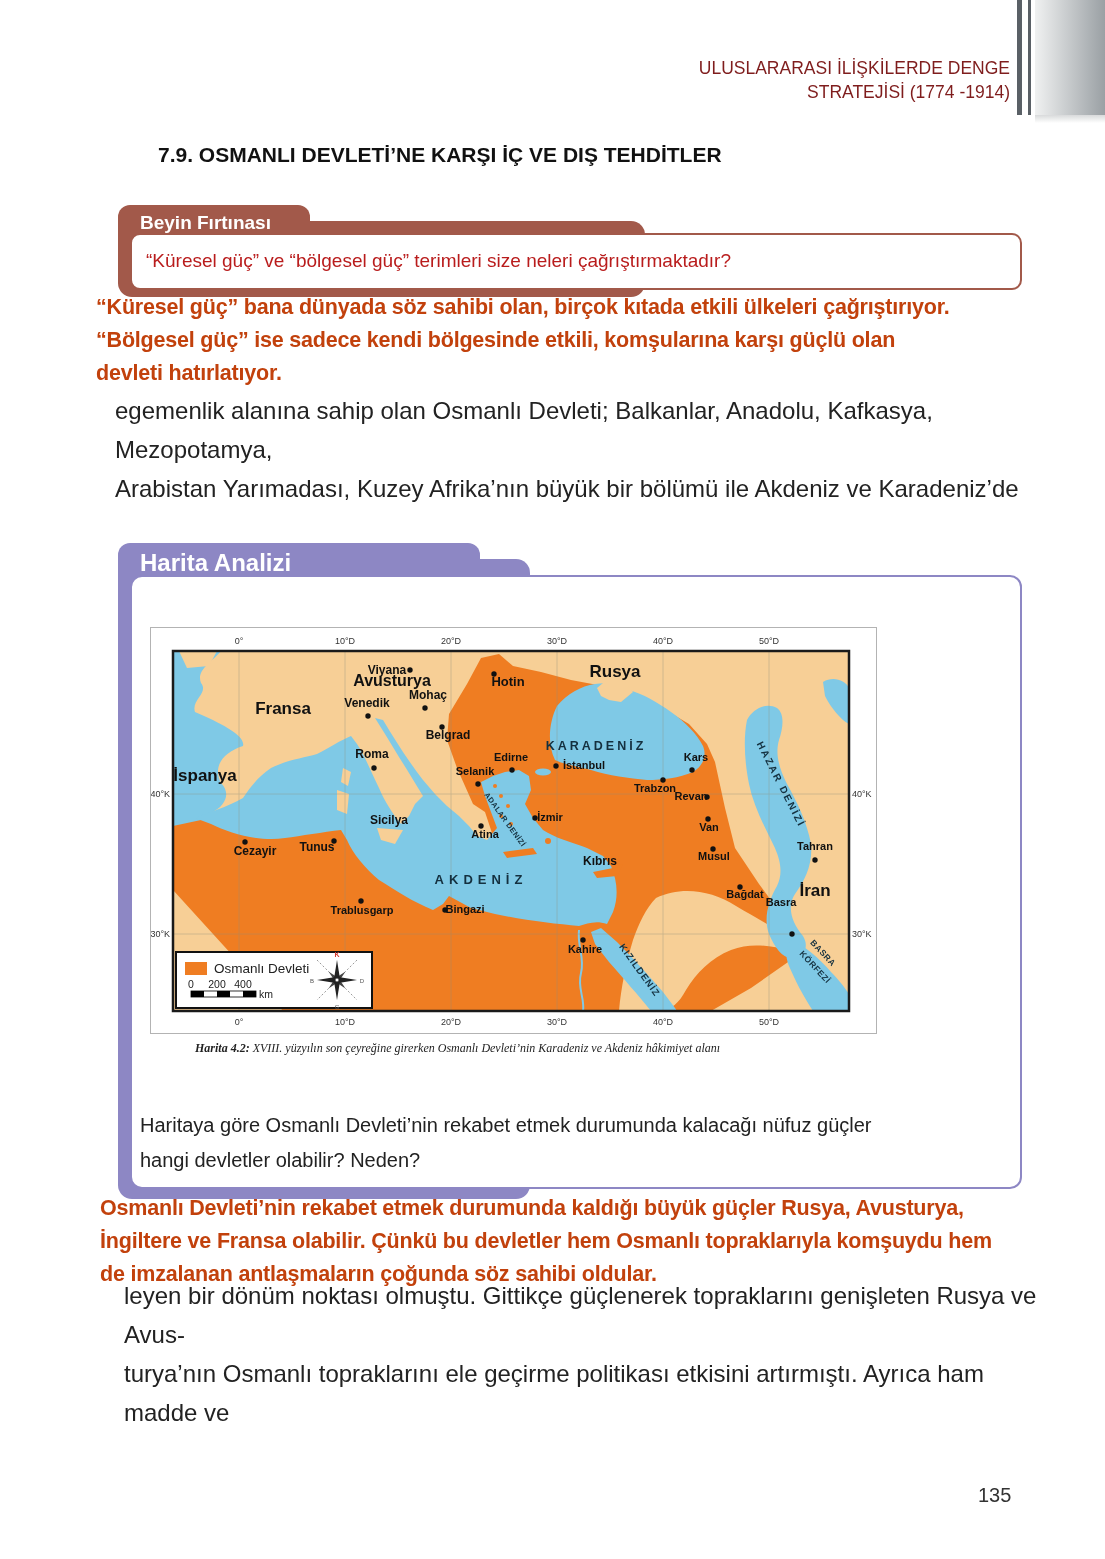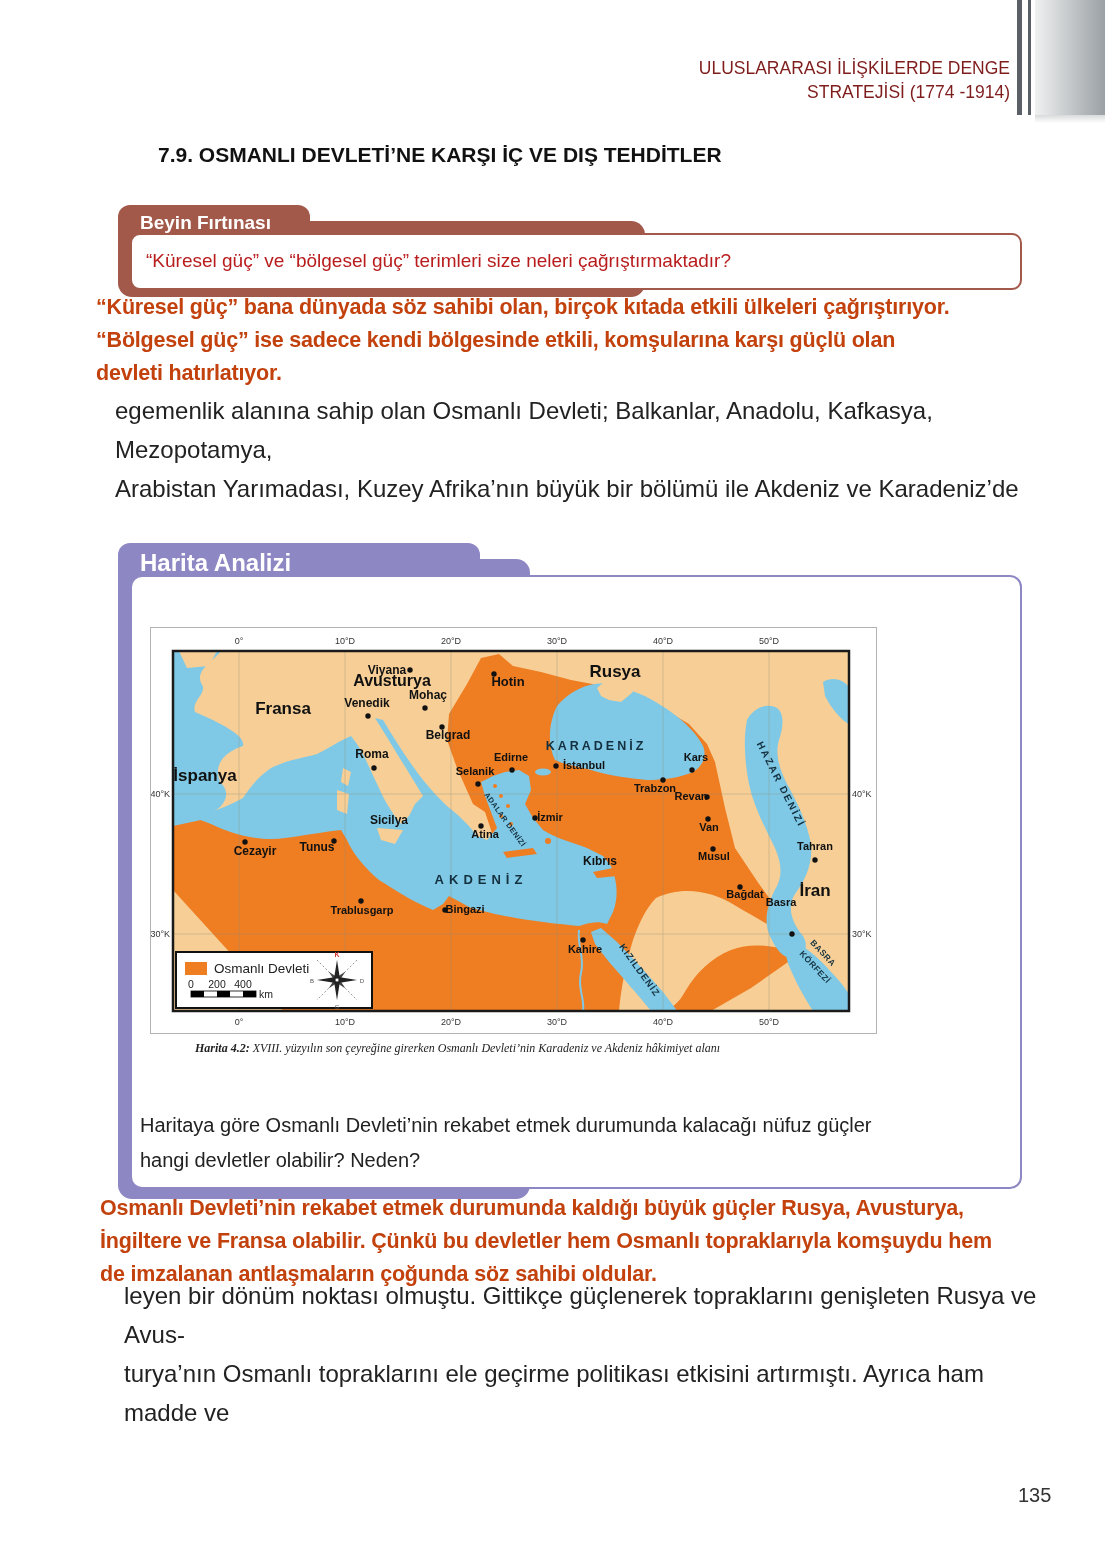--- a/index.html
+++ b/index.html
@@ -32,21 +32,21 @@
   .par2 > div{margin-top:-3px;}
   
   .ha-back{left:118px;top:559px;width:412px;height:640px;background:#8d87c4;border-radius:14px;}
   .ha-tab{left:118px;top:543px;width:362px;height:38px;background:#8d87c4;border-radius:12px 12px 0 0;}
   .ha-tab-label{left:140px;top:549px;color:#fff;font-size:24px;font-weight:bold;}
   .ha-box{left:130px;top:575px;width:892px;height:614px;background:#fff;border:2px solid #8d87c4;border-radius:12px;box-sizing:border-box;}
   .map-wrap{left:150px;top:627px;width:725px;height:405px;border:1px solid #b3b3b3;background:#fff;}
   .caption{left:148px;top:1041px;width:870px;font-family:"Liberation Serif",serif;font-style:italic;font-size:12px;color:#222;margin-left:47px;}
   .caption b{font-weight:bold;}
   .map-question{left:140px;top:1108px;width:880px;font-size:20px;line-height:35px;color:#222;white-space:pre-line;}
-  .page-num{left:978px;top:1484px;font-size:20px;color:#333;margin-left:40px;}
+  .page-num{left:978px;top:1484px;font-size:20px;color:#333;}
   svg text{font-family:"Liberation Sans",sans-serif;}
 </style>
 </head>
 <body>
 
 <div class="abs bar1"></div>
 <div class="abs bar2"></div>
 <div class="abs grad"></div>
 <div class="abs grad-shadow"></div>
 

